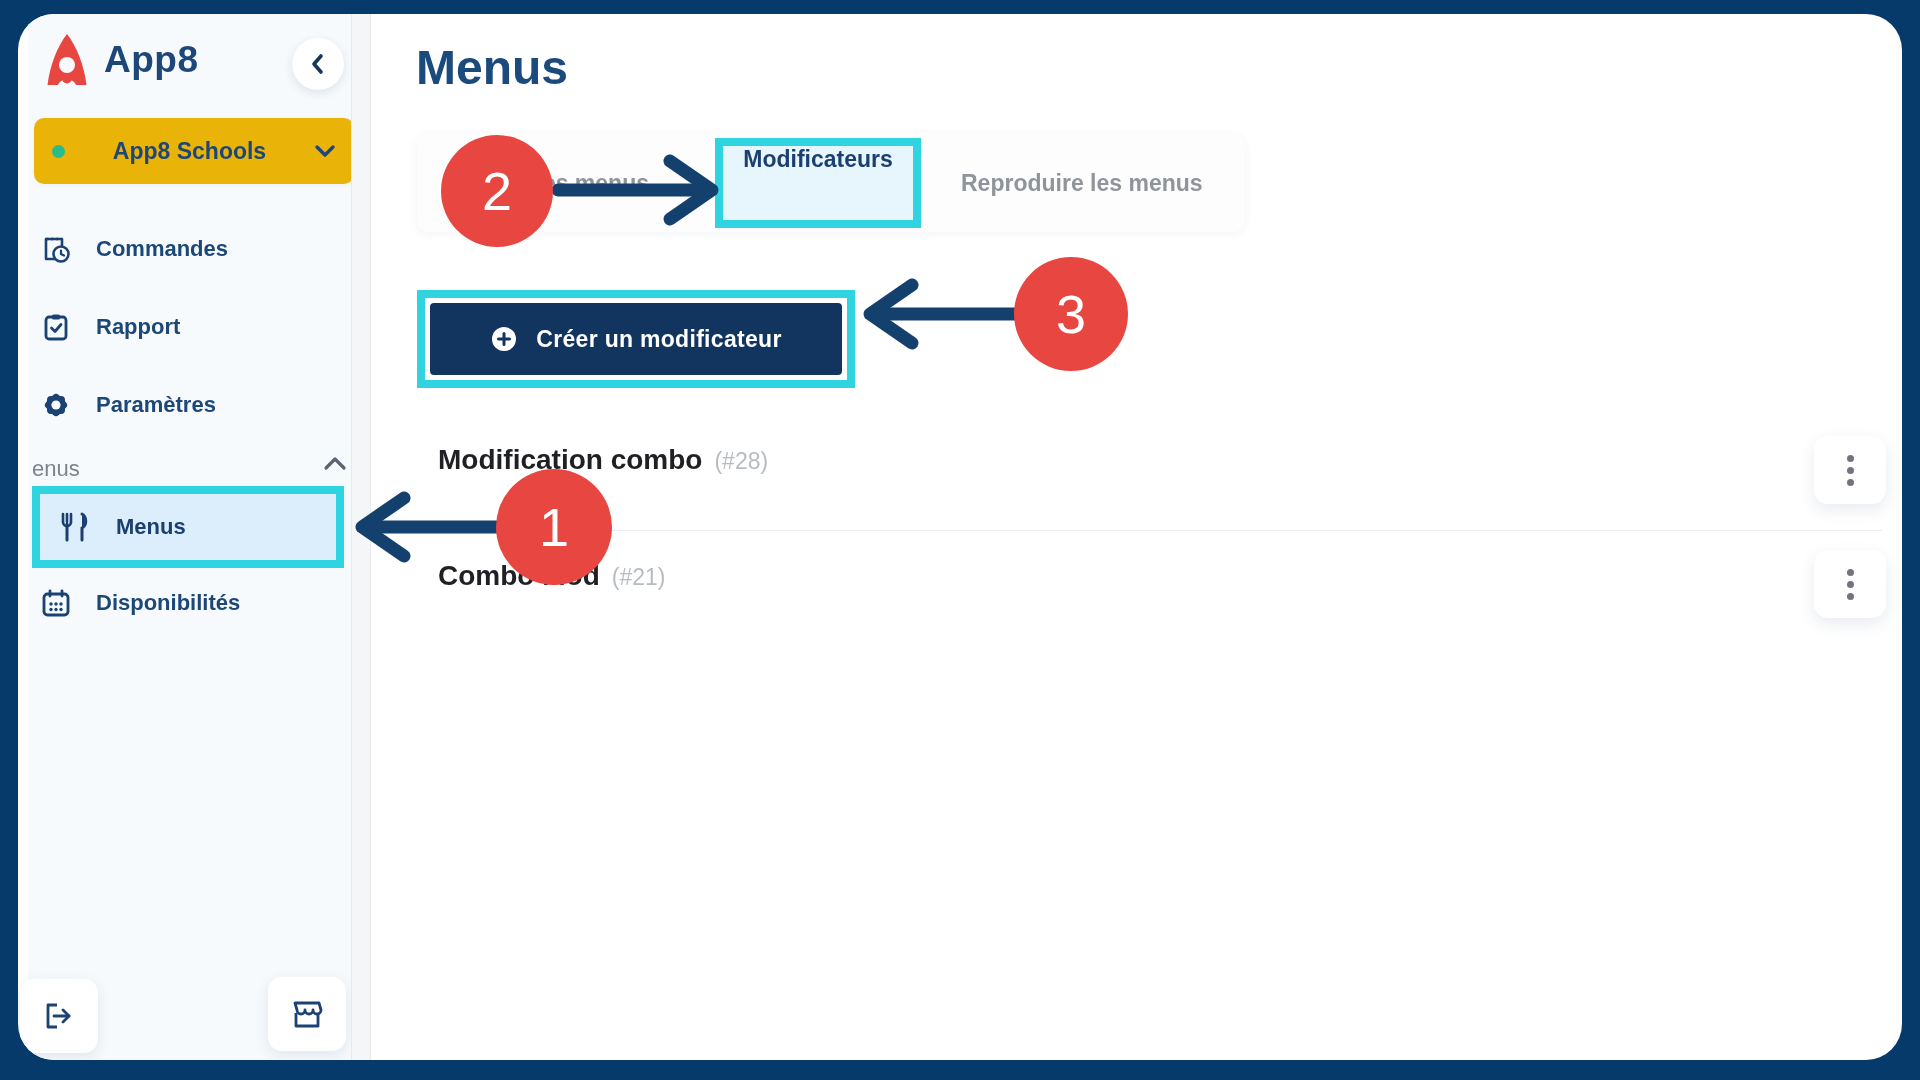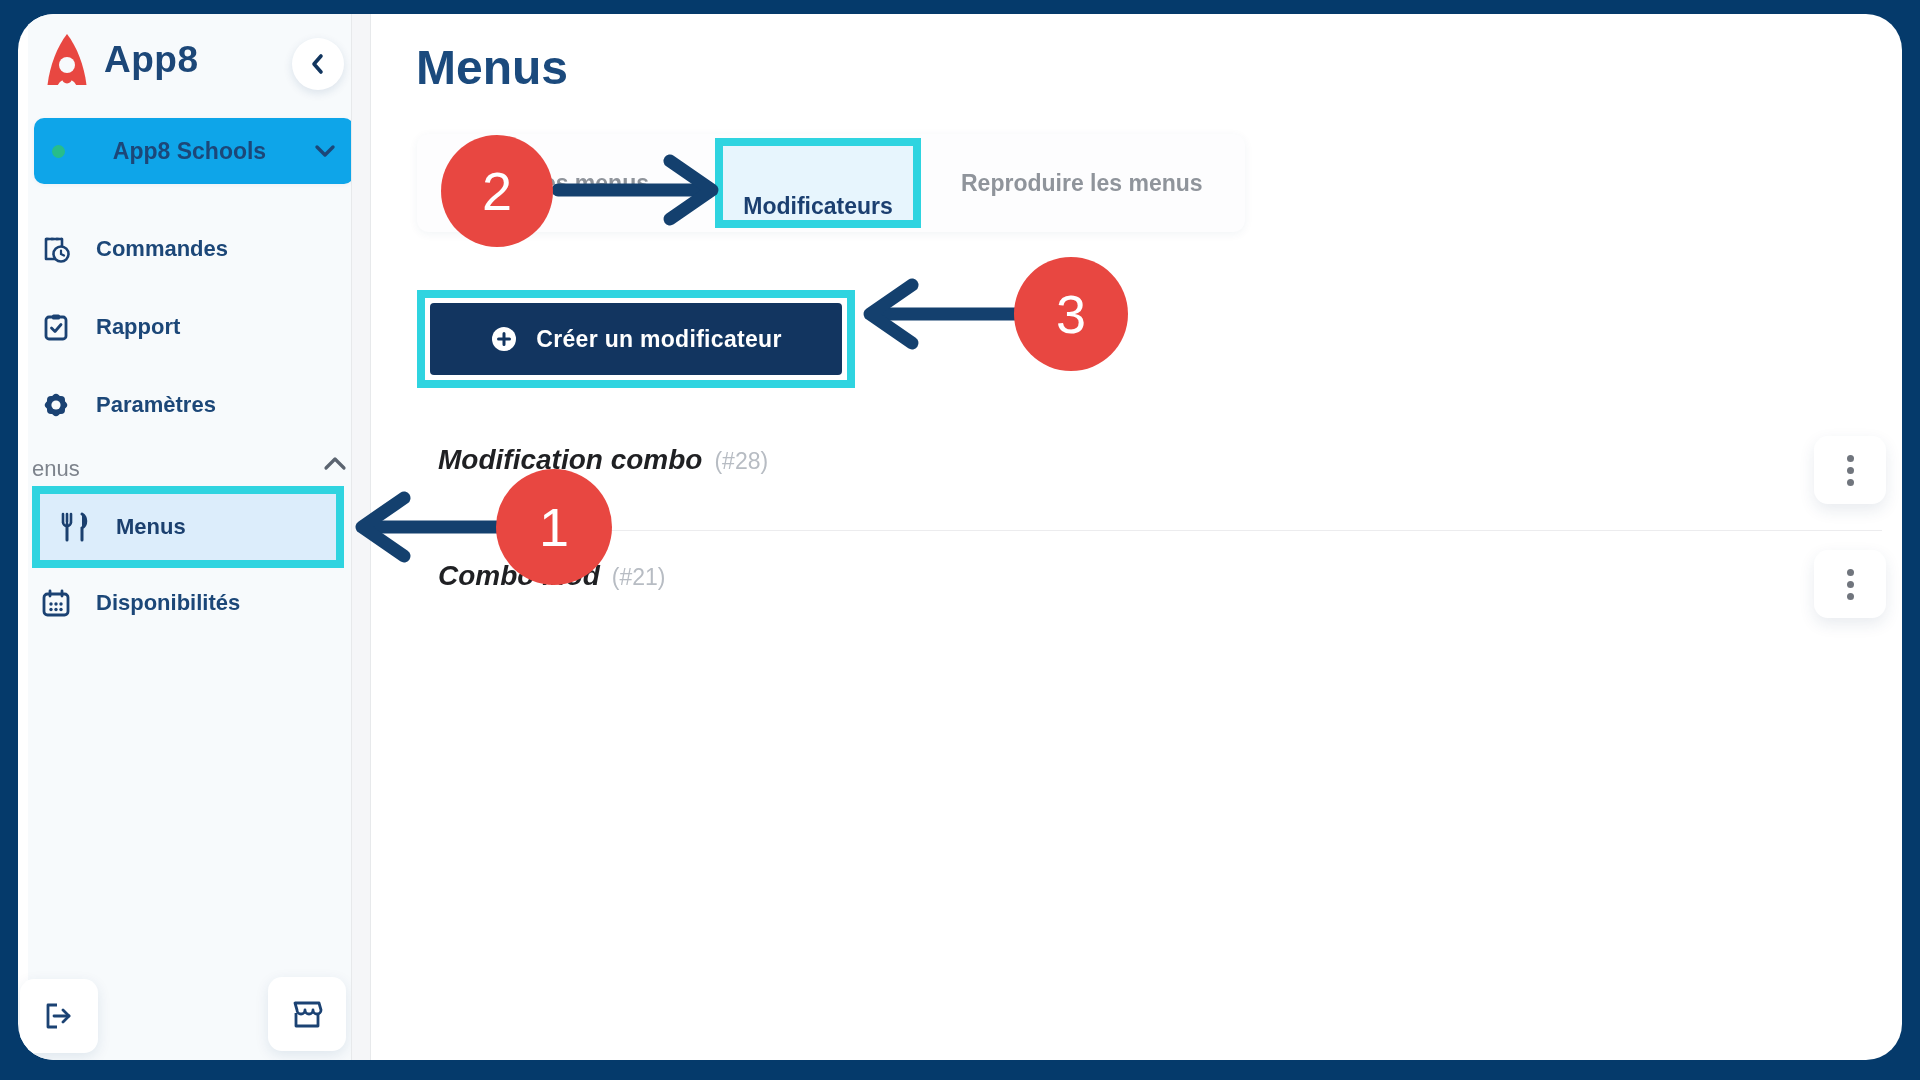--- a/index.html
+++ b/index.html
@@ -9,21 +9,21 @@
   .inner { position:absolute; left:18px; top:14px; width:1884px; height:1046px;
            background:#ffffff; border-radius:36px; overflow:hidden; }
 
   
   .sidebar { position:absolute; left:0; top:0; bottom:0; width:333px; background:#f7fafc;margin-left:10px; }
   .logo-row { position:absolute; left:14px; top:18px; display:flex; align-items:center; gap:12px; }
   .logo-text { font-size:37px; font-weight:700; color:#1c4778; letter-spacing:.5px; }
   .collapse-btn { position:absolute; left:264px; top:24px; width:52px; height:52px; border-radius:50%;
                   background:#ffffff; box-shadow:0 3px 10px rgba(13,60,110,.12);
                   display:flex; align-items:center; justify-content:center; cursor:pointer; }
-  .school-card { position:absolute; left:6px; top:104px; width:320px; height:66px; background:#0ea5e9;
+  .school-card { position:absolute; left:6px; top:104px; width:320px; height:66px; background:#eab308;
                  border-radius:10px; box-shadow:0 1px 4px rgba(13,60,110,.05);
                  display:flex; align-items:center; padding:0 18px; cursor:pointer; }
   .school-dot { width:13px; height:13px; border-radius:50%; background:#27bd8b; flex:none; }
   .school-label { flex:1; text-align:center; font-size:23px; font-weight:700; color:#1c4778; }
   .nav-item { position:absolute; left:0; width:333px; height:58px; display:flex; align-items:center;
               padding-left:12px; gap:24px; color:#1c4778; font-size:22px; font-weight:600; cursor:pointer; }
   .section-row { position:absolute; left:8px; top:440px; width:333px; height:30px; display:flex;
                  align-items:center; }
   .section-label { color:#7d838c; font-size:22px; margin-left:-4px; }
   .section-chevron { position:absolute; right:22px; top:2px; cursor:pointer; }
@@ -39,32 +39,32 @@
                   border-left:1px solid #e7e9eb; border-right:1px solid #e7e9eb; }
 
   
   .page-title { position:absolute; left:398px; top:26px; font-size:48px; font-weight:700; color:#1b4a7d; }
   .tab-card { position:absolute; left:399px; top:120px; width:828px; height:98px; background:#fdfdfe;
               border-radius:12px; box-shadow:0 2px 10px rgba(20,60,110,.06);
               display:flex; align-items:center; }
   .tab-plain { color:#8f949b; font-size:23px; font-weight:600; cursor:pointer; }
   .tab-first { width:270px; text-align:right; padding-right:38px; }
   .tab-active { margin-left:28px; width:206px; height:90px; border:8px solid #2fd4e0; background:#e7f5fd;
-                display:flex; align-items:flex-end; justify-content:center; cursor:pointer; }
+                display:flex; align-items:flex-start; justify-content:center; cursor:pointer; }
   .tab-active span { color:#1b3f70; font-size:23px; font-weight:700; }
   .tab-last { margin-left:40px; }
 
   .create-wrap { position:absolute; left:399px; top:253px; width:438px; height:98px;
                  border:8px solid #2fd4e0; background:#ffffff; padding:5px;margin-top:23px; }
   .create-btn { width:100%; height:100%; background:#123560; border-radius:4px; border:none;
                 display:flex; align-items:center; justify-content:center; gap:18px; cursor:pointer; }
   .create-btn span { color:#ffffff; font-size:23px; font-weight:700; letter-spacing:.3px; }
 
   .mod-row { position:absolute; left:420px; height:66px; display:flex; align-items:baseline; }
-  .mod-name { font-size:28px; font-weight:700; color:#1f2023;font-style:italic; }
+  .mod-name { font-size:28px; font-weight:700; color:#1f2023; }
   .mod-id { font-size:23px; color:#b7bcc3; margin-left:12px; }
   .row-divider { position:absolute; left:402px; right:20px; top:516px; height:1px; background:#ececee; }
   .kebab-card { position:absolute; right:16px; width:72px; height:68px; background:#ffffff;
                 border-radius:14px; box-shadow:0 6px 16px rgba(30,60,100,.10);
                 display:flex; flex-direction:column; align-items:center; justify-content:center;
                 gap:5px; cursor:pointer; }
   .kebab-card i { width:7px; height:7px; border-radius:50%; background:#70757d; }
 
   
   .anno-svg { position:absolute; left:0; top:0; width:1884px; height:1046px; pointer-events:none; z-index:40; }

